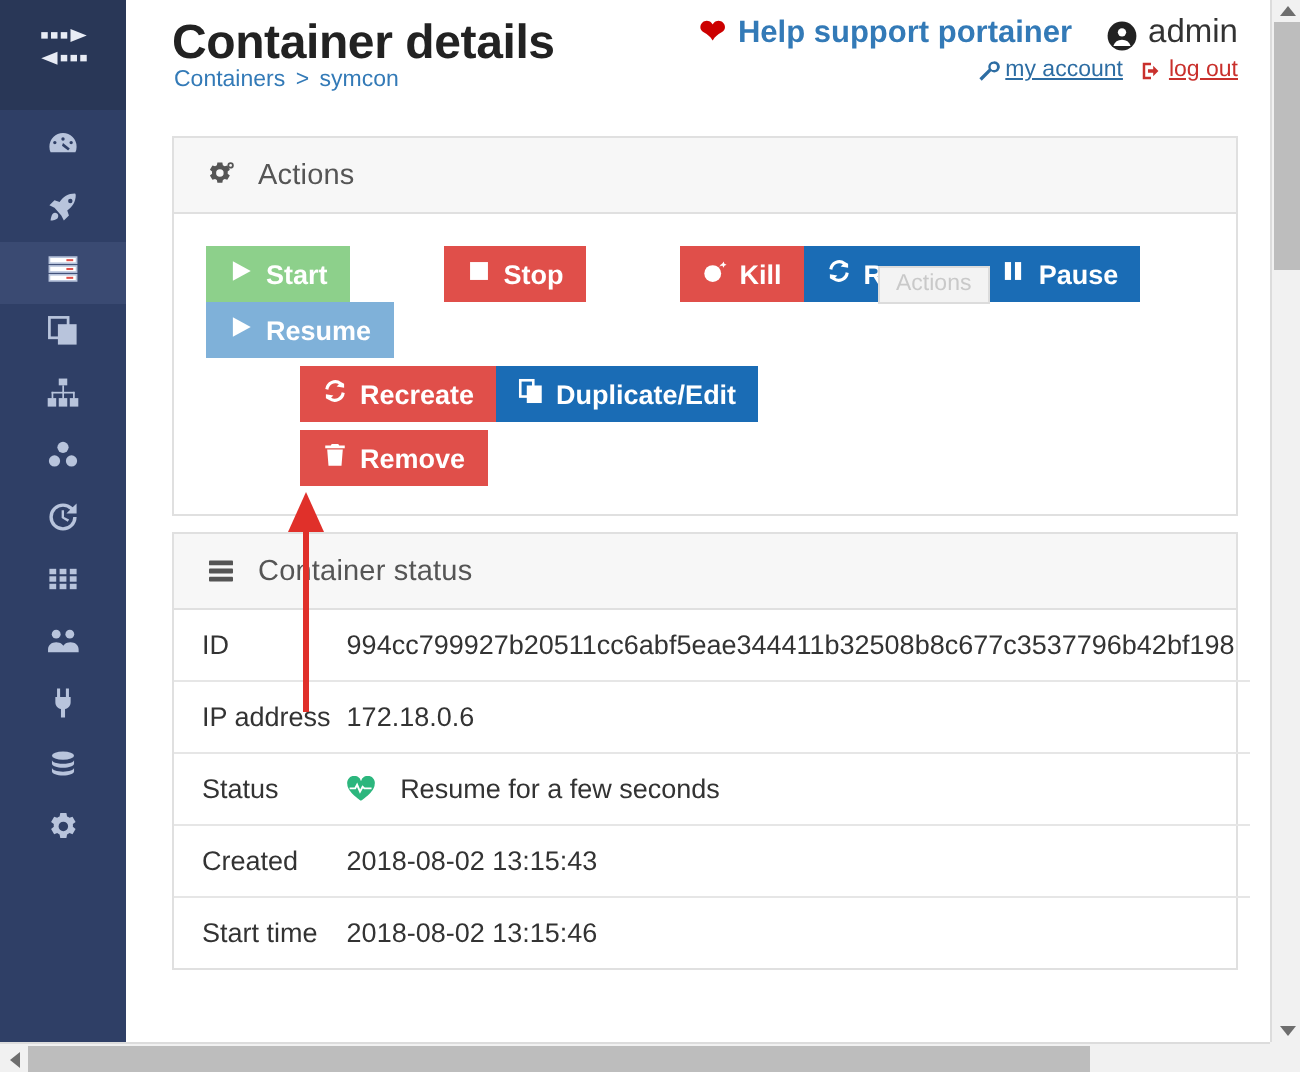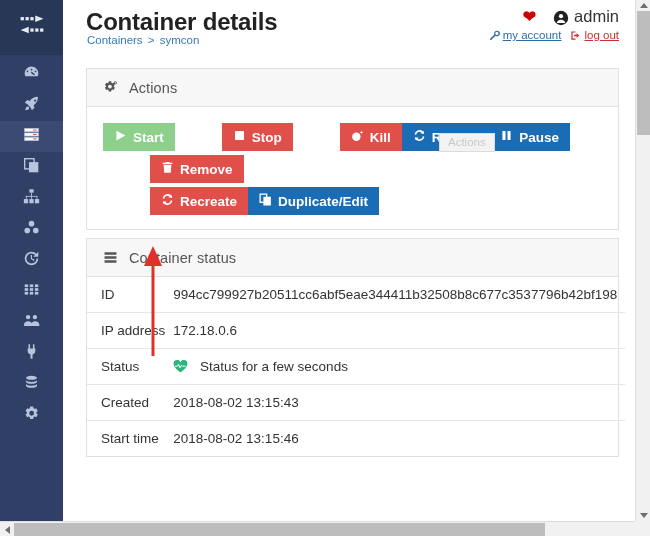--- a/index.html
+++ b/index.html
@@ -330,20 +330,21 @@
       <div class="breadcrumb">
         <a href="#">Containers</a>
         <span class="sep">&gt;</span>
         <a href="#">symcon</a>
       </div>
 
       <div class="header-right">
         <div class="hr-row1">
           <a class="help-link" href="#">
             <span class="heart">❤</span>
+            <span>Help support portainer</span>
           </a>
           <span class="user-block">
             <span class="user-icon">
               <svg viewBox="0 0 20 20" width="16" height="16">
                   <circle cx="10" cy="10" r="9" fill="#222"></circle>
                   <circle cx="10" cy="7.7" r="2.6" fill="#fff"></circle>
                   <path d="M4.6 16.2a5.7 5.7 0 0110.8 0z" fill="#fff"></path>
                 </svg>
             </span>
             <span class="uname">admin</span>
@@ -409,44 +410,50 @@
                 </svg></span>
             <span>Restart</span>
           </button>
           <button class="btn btn-primary">
             <span><svg viewBox="0 0 16 16">
                   <rect x="3" y="2.5" width="3.8" height="11"></rect>
                   <rect x="9.2" y="2.5" width="3.8" height="11"></rect>
                 </svg></span>
             <span>Pause</span>
           </button>
+          <button class="btn btn-primary-light">
+            <span><svg viewBox="0 0 16 16">
+                  <polygon points="3,2 14,8 3,14"></polygon>
+                </svg></span>
+            <span>Resume</span>
+          </button>
+        </div>
+
+        <div class="btn-row row3">
+          <button class="btn btn-danger">
+            <span><svg viewBox="0 0 16 16">
+                  <path d="M13.6 3.5V6L9 5.2l1.4-1.3A4.3 4.3 0 003.9 7.2l-1.9-.4A6.2 6.2 0 0111.9 2.6zM2.4 12.5V10L7 10.8l-1.4 1.3a4.3 4.3 0 006.5-3.3l1.9.4A6.2 6.2 0 014.1 13.4z"></path>
+                </svg></span>
+            <span>Recreate</span>
+          </button>
+          <button class="btn btn-primary">
+            <span><svg viewBox="0 0 16 16">
+                  <rect x="1.4" y="1.4" width="8" height="10" fill="none" stroke="#fff" stroke-width="1.6"></rect>
+                  <rect x="5.4" y="4.6" width="9.2" height="10.8"></rect>
+                </svg></span>
+            <span>Duplicate/Edit</span>
+          </button>
         </div>
 
         <div class="btn-row row2">
           <button class="btn btn-danger">
             <span><svg viewBox="0 0 16 16">
                   <path d="M6 1.2h4l.6 1H14v1.6H2V2.2h3.4zM3.2 4.6h9.6l-.8 10H4z"></path>
                 </svg></span>
             <span>Remove</span>
-          </button>
-        </div>
-
-        <div class="btn-row row3">
-          <button class="btn btn-danger">
-            <span><svg viewBox="0 0 16 16">
-                  <path d="M13.6 3.5V6L9 5.2l1.4-1.3A4.3 4.3 0 003.9 7.2l-1.9-.4A6.2 6.2 0 0111.9 2.6zM2.4 12.5V10L7 10.8l-1.4 1.3a4.3 4.3 0 006.5-3.3l1.9.4A6.2 6.2 0 014.1 13.4z"></path>
-                </svg></span>
-            <span>Recreate</span>
-          </button>
-          <button class="btn btn-primary">
-            <span><svg viewBox="0 0 16 16">
-                  <rect x="1.4" y="1.4" width="8" height="10" fill="none" stroke="#fff" stroke-width="1.6"></rect>
-                  <rect x="5.4" y="4.6" width="9.2" height="10.8"></rect>
-                </svg></span>
-            <span>Duplicate/Edit</span>
           </button>
         </div>
 
       </div>
     </div>
 
     <div class="panel">
       <div class="panel-head">
         <span class="ph-ico">
           <svg viewBox="0 0 20 20">
@@ -467,21 +474,21 @@
             <td class="k">IP address</td>
             <td class="v">172.18.0.6</td>
           </tr>
           <tr>
             <td class="k">Status</td>
             <td class="v">
               <span><svg class="hb-ico" viewBox="0 0 18 16">
                     <path d="M9 15.2S.6 9.8.6 5.2A4.1 4.1 0 019 3.2a4.1 4.1 0 018.4 2c0 4.6-8.4 10-8.4 10z"></path>
                     <path d="M2 7.6h3.4l1.2-2.2 1.8 4.2 1.6-3 1.1 1h4.4" stroke="#ffffff" stroke-width="1.2" fill="none"></path>
                   </svg></span>
-              <span>Status for a few seconds</span>
+              <span>Resume for a few seconds</span>
             </td>
           </tr>
           <tr>
             <td class="k">Created</td>
             <td class="v">2018-08-02 13:15:43</td>
           </tr>
           <tr>
             <td class="k">Start time</td>
             <td class="v">2018-08-02 13:15:46</td>
           </tr>

